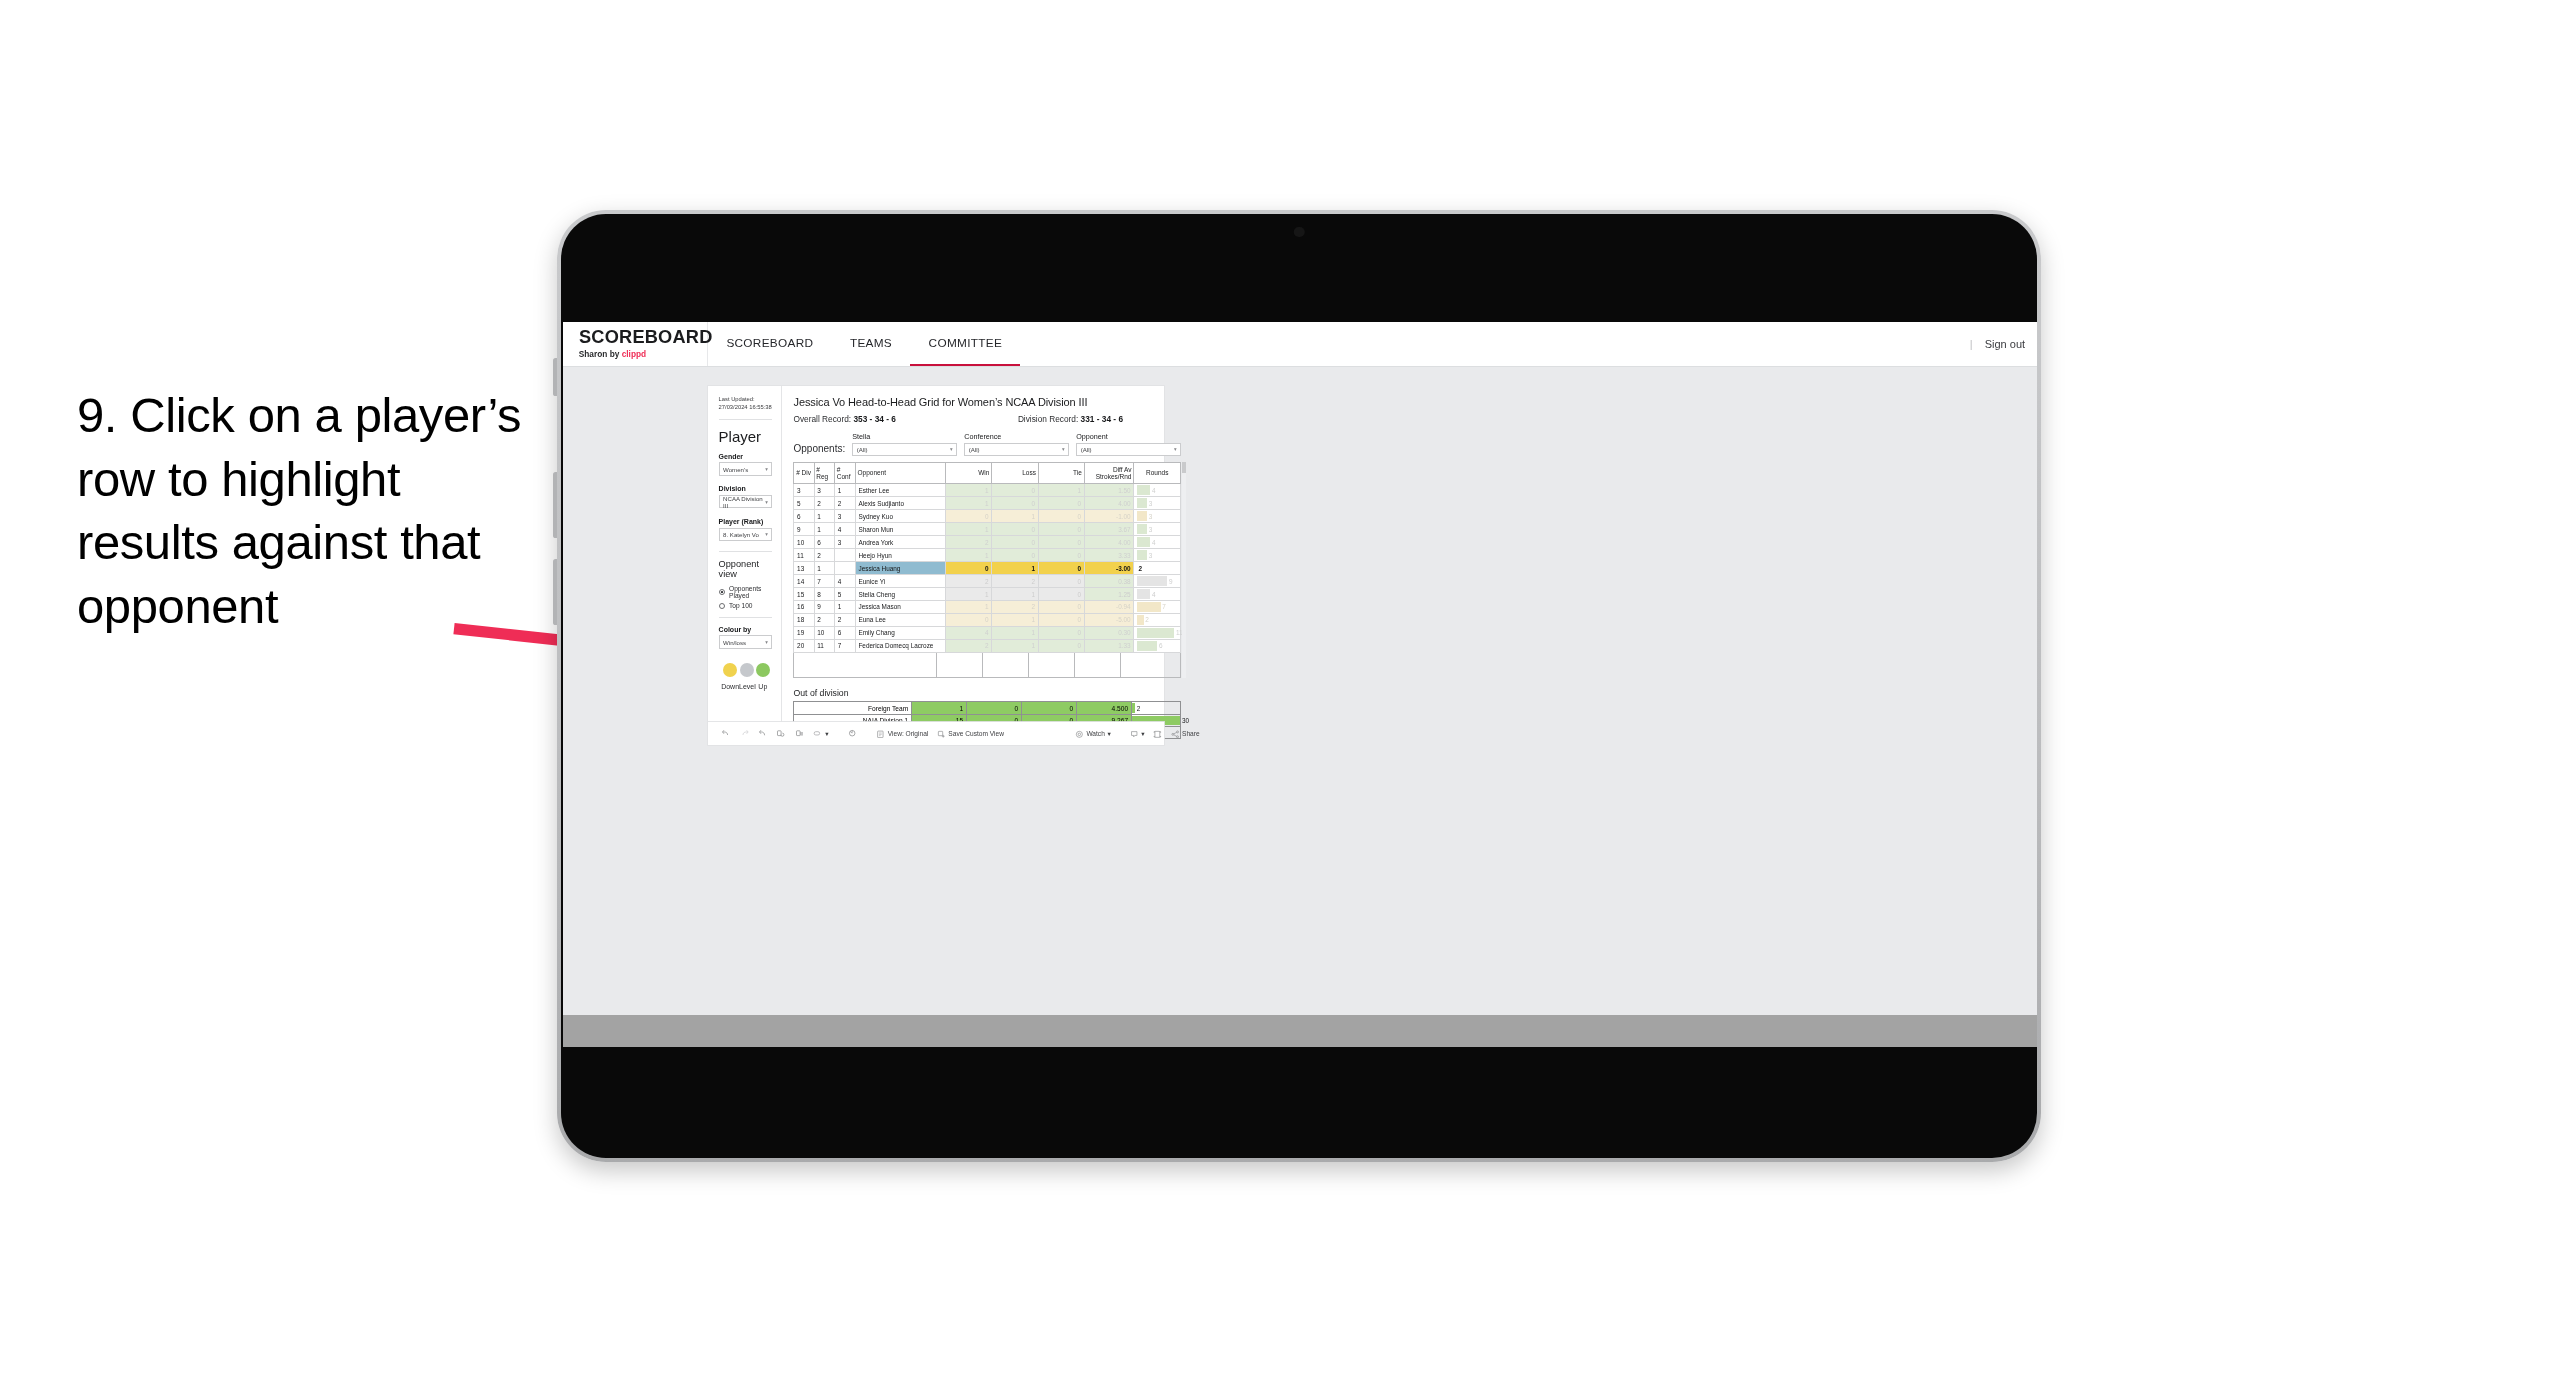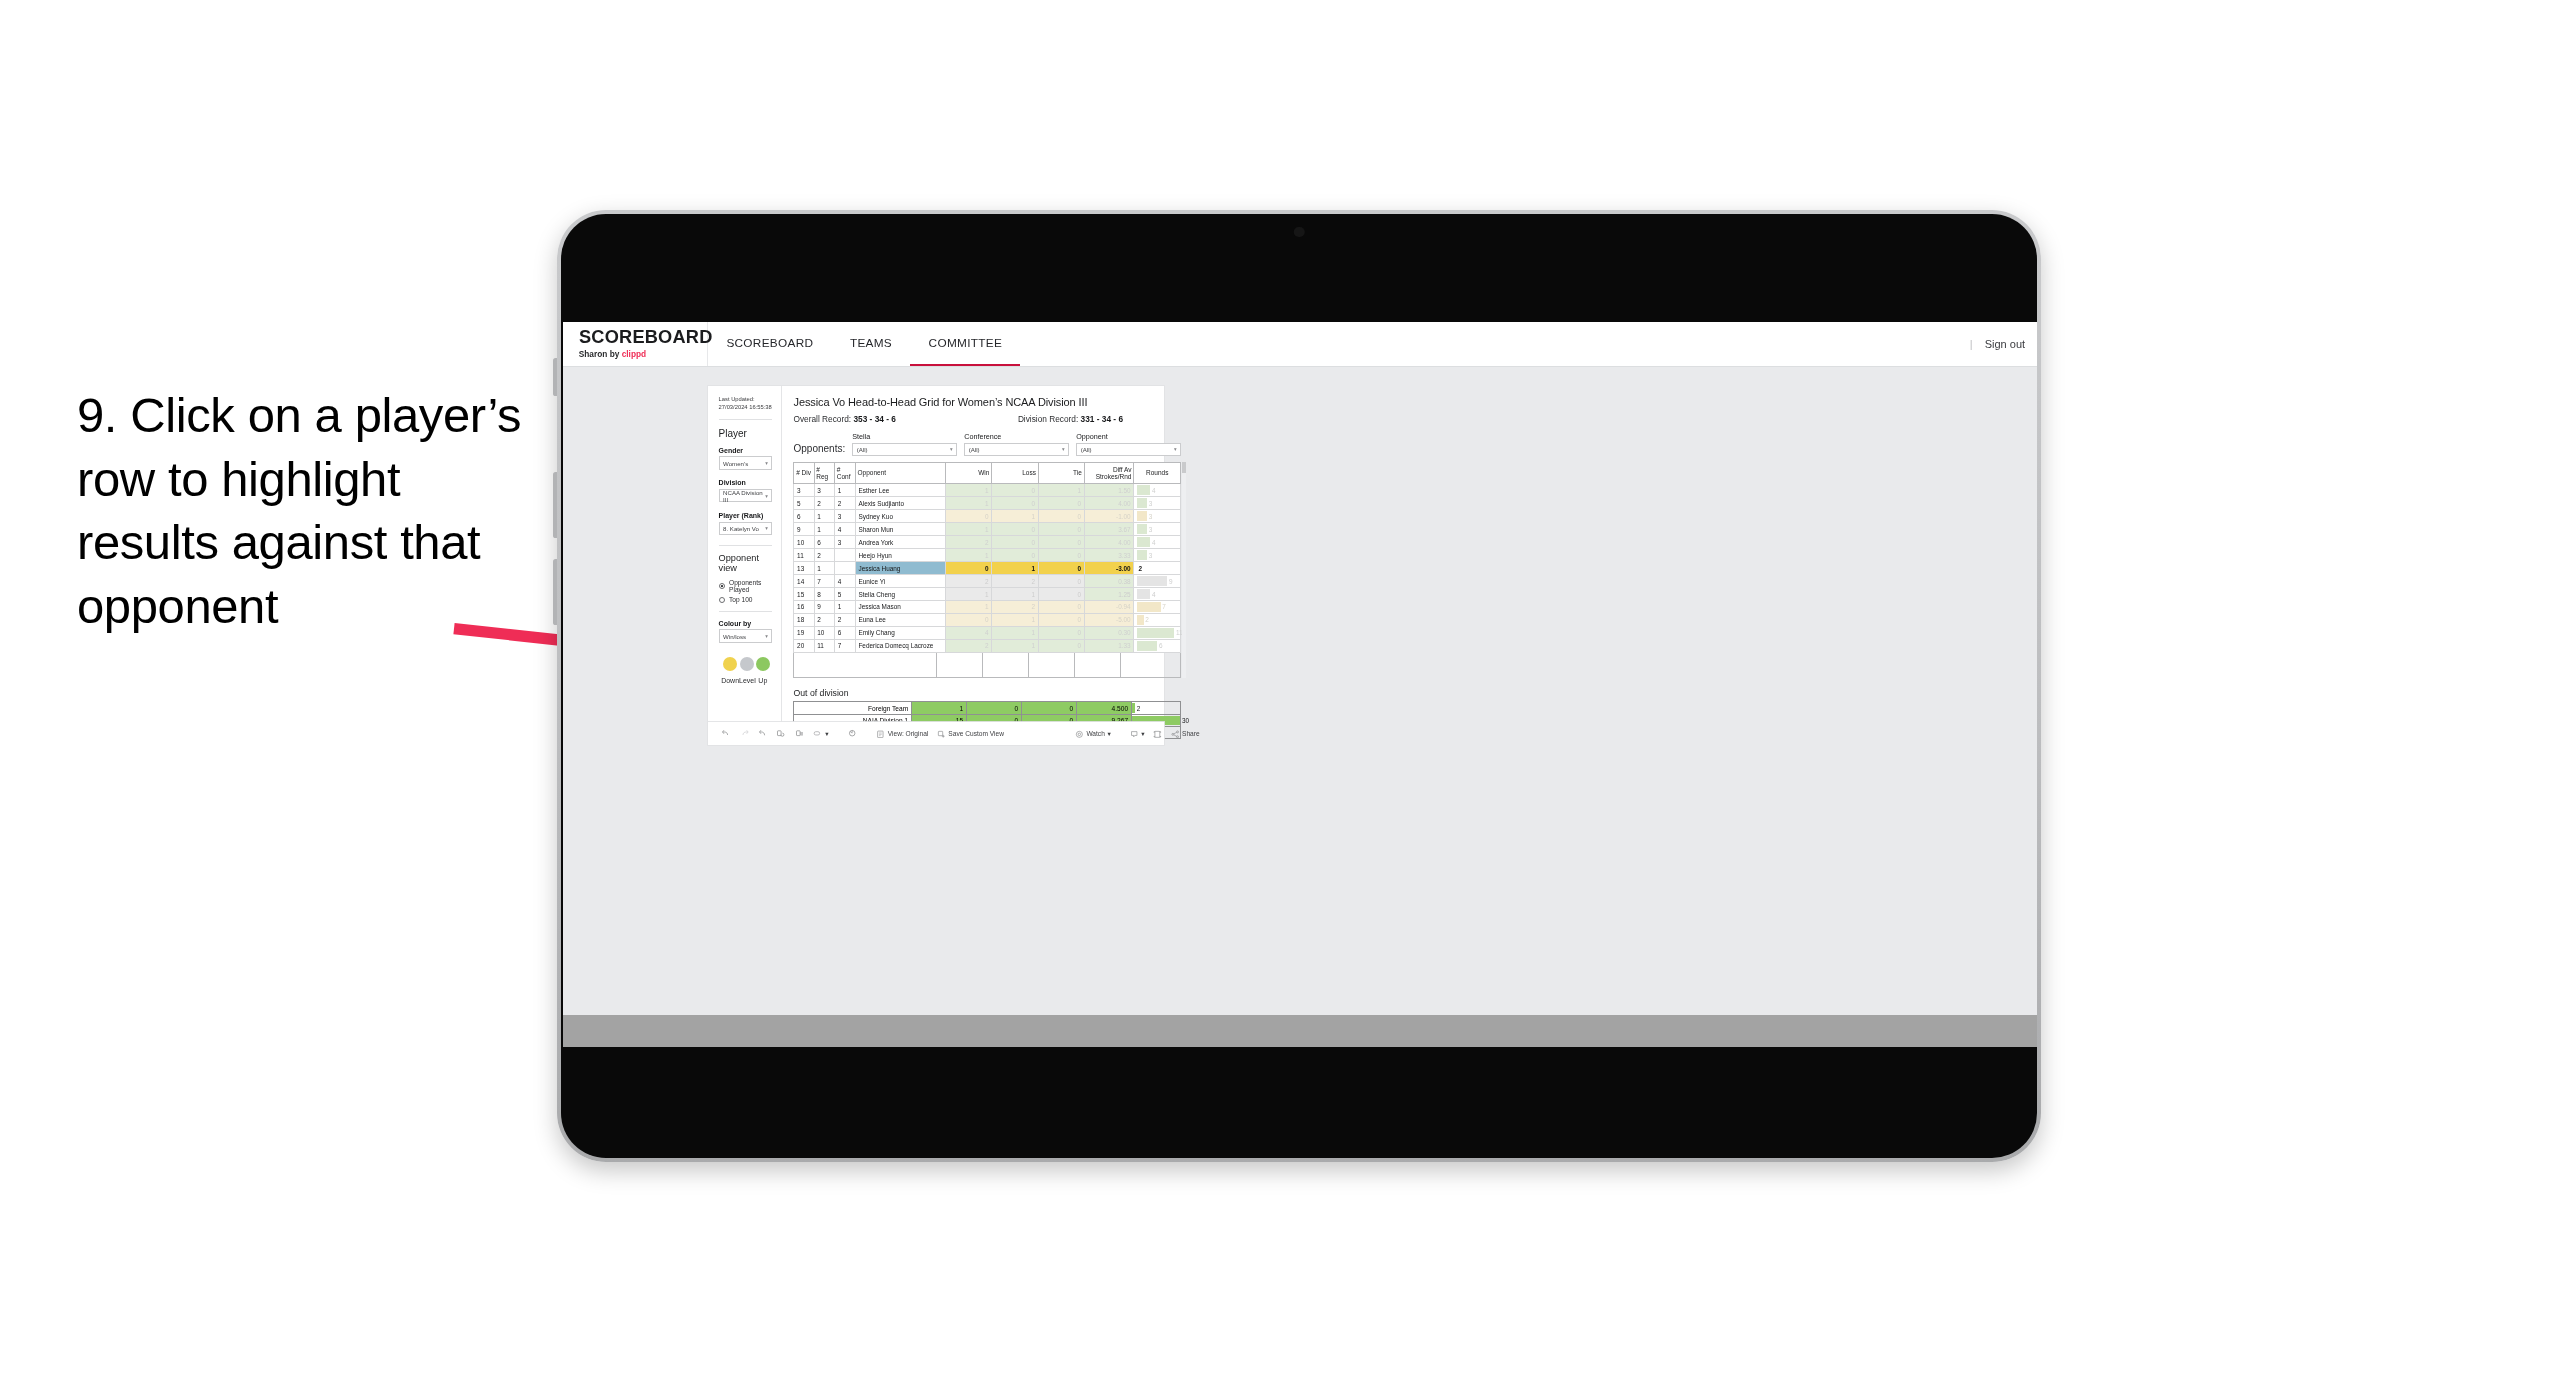--- a/index.html
+++ b/index.html
@@ -83,21 +83,21 @@
   
   .canvas{position:relative;height:648px;background:#e9eaec;}
   .card{
     position:absolute;left:145px;top:19px;width:456px;height:336px;
     background:#fff;display:flex;box-shadow:0 0 0 0.9px #e2e3e5;
   }
   
   .side{width:86px;padding:8.7px 8.7px 0 10.5px;box-sizing:border-box;border-right:0.9px solid #e4e5e7;}
   .upd{font-size:5.8px;color:#3a3b3e;line-height:1.4;}
   .hr{height:0.9px;background:#e0e1e3;margin:7.9px 0 7.9px 0;}
-  .side h3{font-size:10px;margin:0 0 7.9px 0;color:#1b1c1e;font-weight:400;}
+  .side h3{font-size:15px;margin:0 0 7.9px 0;color:#1b1c1e;font-weight:400;}
   .fl{margin-bottom:9.6px;}
   .fl label{display:block;font-size:7px;color:#17181a;font-weight:700;margin-bottom:2.6px;}
   .sel{
     height:11.4px;border:0.9px solid #cbccce;background:#fff;display:flex;align-items:center;
     padding:0 3.5px;font-size:6.1px;color:#3d3e41;justify-content:space-between;cursor:pointer;
   }
   .sel .car{font-size:5.2px;color:#86878a;}
   .side h4{font-size:9.2px;margin:0 0 5.2px 0;font-weight:400;color:#1b1c1e;}
   .radio{display:flex;align-items:center;gap:4.4px;margin-bottom:3.5px;font-size:6.6px;color:#2c2d30;cursor:pointer;}
   .rd{width:6.1px;height:6.1px;border-radius:50%;border:0.9px solid #6d6e71;box-sizing:border-box;position:relative;flex:0 0 auto;}

